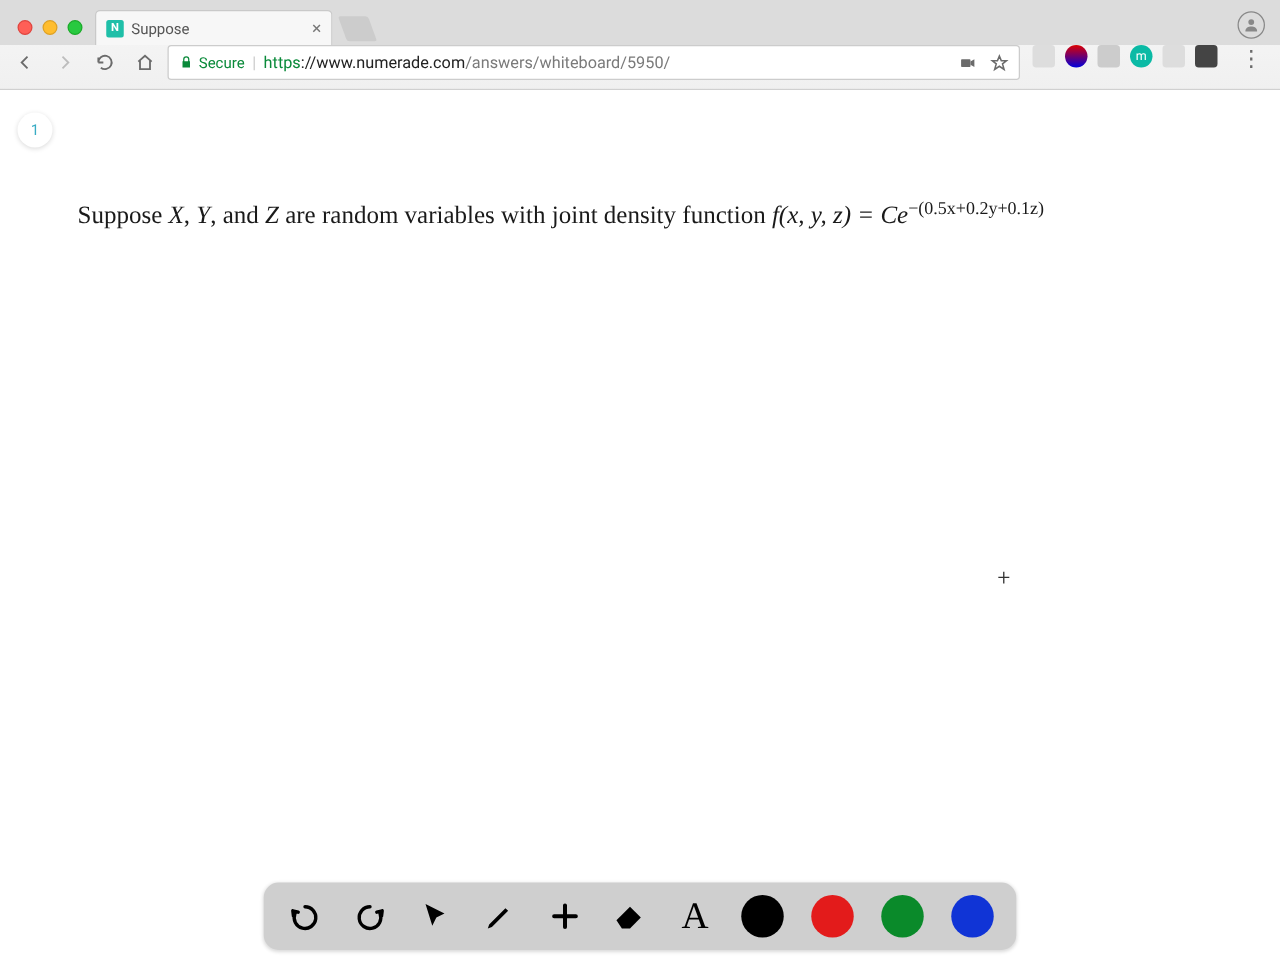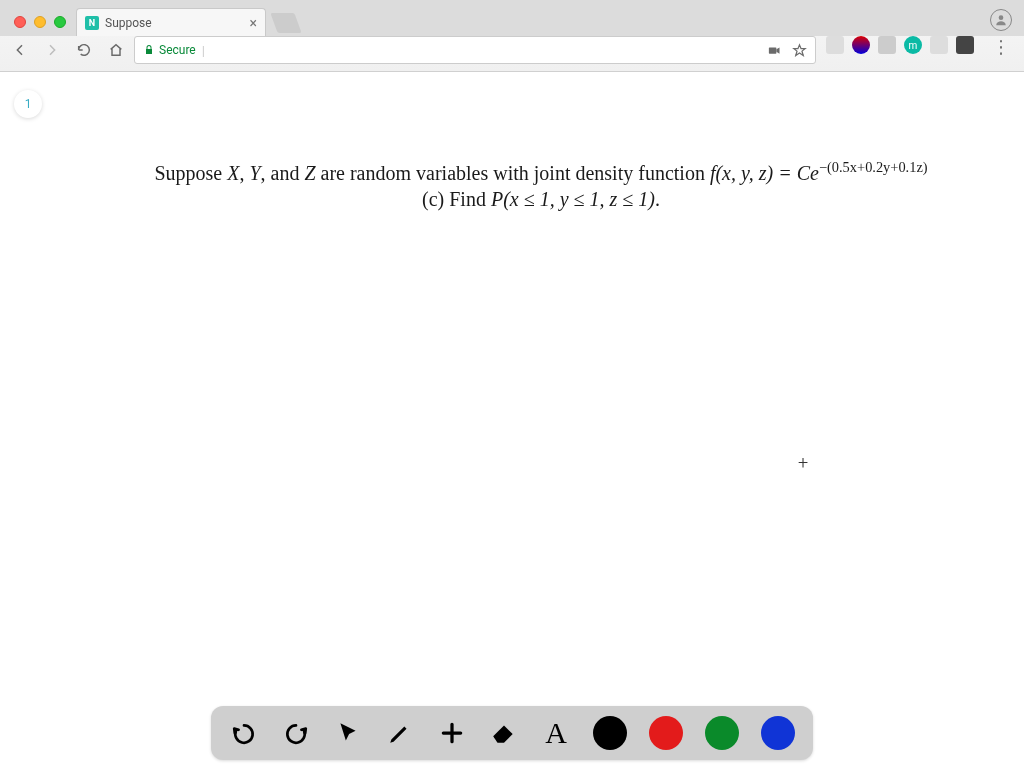--- a/index.html
+++ b/index.html
@@ -104,21 +104,21 @@
       top: 18px; left: 14px;
       width: 28px; height: 28px; border-radius: 50%;
       background: #fff; box-shadow: 0 1px 4px rgba(0,0,0,0.15);
       display: flex; align-items:center; justify-content:center;
       font-size: 12px; color: #39acc4;
     }
     .problem {
       position: absolute;
       top: 86px; left: 62px; right: 4px;
       font-family: Georgia, "Times New Roman", serif;
-      font-size: 20px; color: #1a1a1a; line-height: 1.32; text-align: center;
+      font-size: 20px; color: #1a1a1a; line-height: 1.32;
     }
     .problem .ital { font-style: italic; }
     .problem sup { font-size: 0.72em; }
     .cursor-cross {
       position: absolute;
       font-size: 18px; color:#333; font-weight:300;
     }
 
     
     .wb-toolbar {
@@ -178,20 +178,23 @@
         </svg>
     </div>
     <div class="address-bar">
       <span class="lock-icon">
         <svg viewBox="0 0 24 24" width="12" height="12" fill="#0a8a3a">
             <path d="M7 10V7a5 5 0 0 1 10 0v3h1v10H6V10h1zm2 0h6V7a3 3 0 0 0-6 0v3z"></path>
           </svg>
         <span>Secure</span>
       </span>
       <span style="color:#ccc">|</span>
+      <span class="url-text">
+        <span class="proto">https</span><span>://www.numerade.com</span><span class="path">/answers/whiteboard/5950/</span>
+      </span>
       <div class="addr-right">
         <svg viewBox="0 0 24 24" fill="#6b6b6b">
             <rect x="3" y="7" width="12" height="10" rx="1"></rect>
             <path d="M15 10l5-3v10l-5-3z"></path>
           </svg>
         <svg viewBox="0 0 24 24" fill="none" stroke="#6b6b6b" stroke-width="2">
             <path d="M12 3l2.5 6H21l-5 4 2 7-6-4-6 4 2-7-5-4h6.5z"></path>
           </svg>
       </div>
     </div>
@@ -207,23 +210,20 @@
   </div>
 </div>
 
 <div class="page">
   <div class="slide-badge">1</div>
 
   <div class="problem">
     <div>
       <span>Suppose </span><span class="ital">X</span><span>, </span><span class="ital">Y</span><span>, and </span><span class="ital">Z</span><span> are random variables with joint density function </span><span class="ital">f(x, y, z) = Ce</span><sup>−(0.5x+0.2y+0.1z)</sup>
     </div>
-    <div>
-      <span>(c) Find </span><span class="ital">P(x ≤ 1, y ≤ 1, z ≤ 1)</span><span>.</span>
-    </div>
   </div>
 
   <div class="cursor-cross" style="top:380px;left:798px">+</div>
 
   <div class="wb-toolbar">
     <div class="wb-btn">
       <svg viewBox="0 0 24 24">
           <path d="M12 5a8 8 0 1 1-7.5 5.2L3 8m0 0l.5 4M3 8l4 1" fill="none" stroke="#000" stroke-width="2.5" stroke-linecap="round"></path>
         </svg>
     </div>

